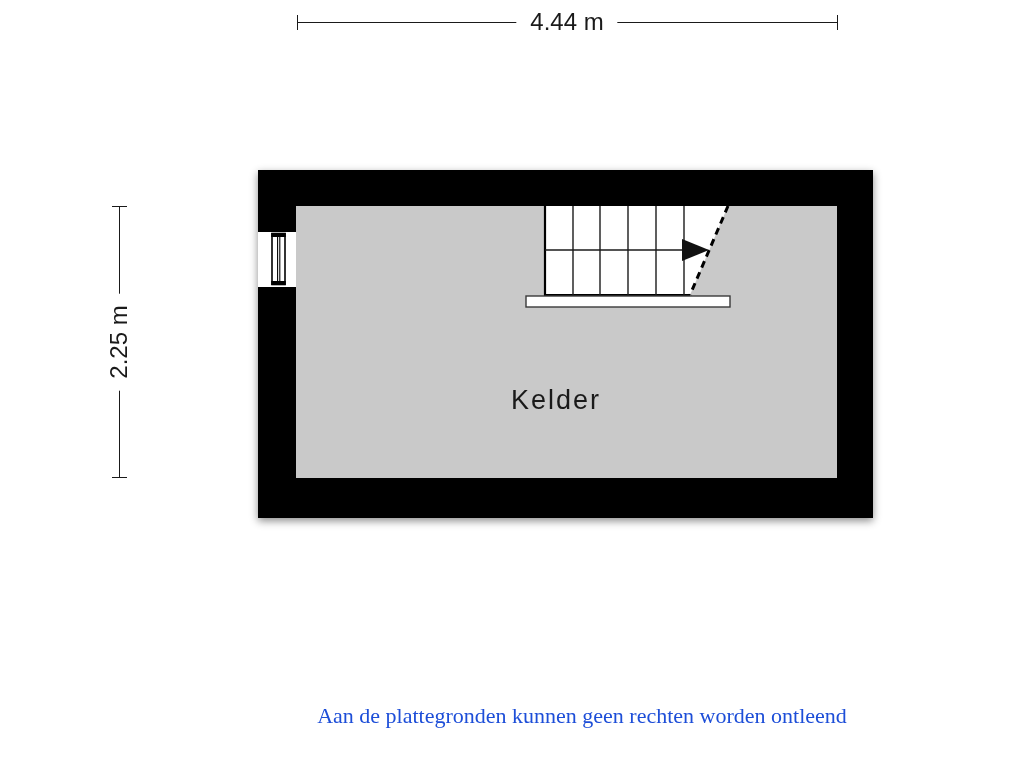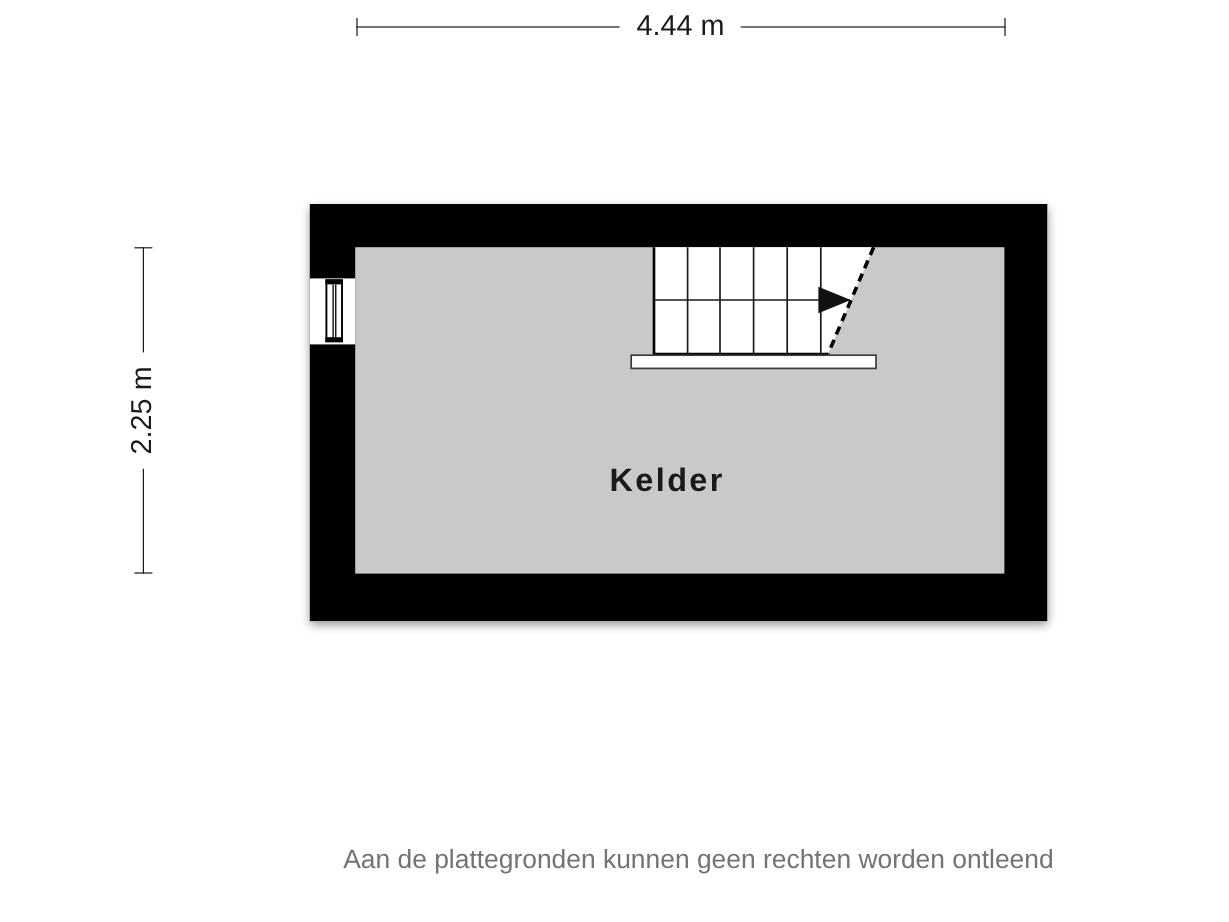--- a/index.html
+++ b/index.html
@@ -28,30 +28,30 @@
     position: absolute; left: 119px; top: 342px;
     transform: translate(-50%, -50%) rotate(-90deg);
     background: #fff; padding: 0 12px;
     font-size: 24px; white-space: nowrap; color: #1a1a1a;
   }
 
   
   .plan {
     position: absolute; left: 258px; top: 170px; width: 615px; height: 348px;
     box-shadow: 0 3px 8px rgba(0,0,0,0.45);
-    font-weight: bold;
   }
   .plan svg { display: block; }
 
   
   .footer {
     position: absolute; left: 582px; top: 701px;
     transform: translateX(-50%);
-    text-align: center; font-size: 22px; line-height: 30px; color: #737373;
+    text-align: center; font-size: 22px; line-height: 30px; color: #1d4ed8;
     white-space: nowrap;
+    font-family: Liberation Serif, serif;
   }
 </style>
 </head>
 <body>
 
 <div class="canvas">
 
   <div>
     <div class="dim-line-h"></div>
     <div class="dim-tick-v left"></div>

